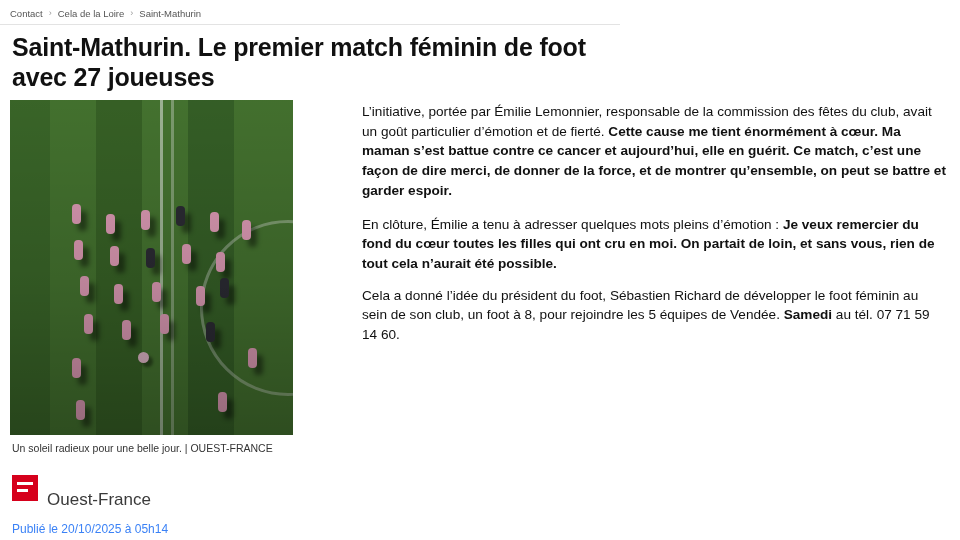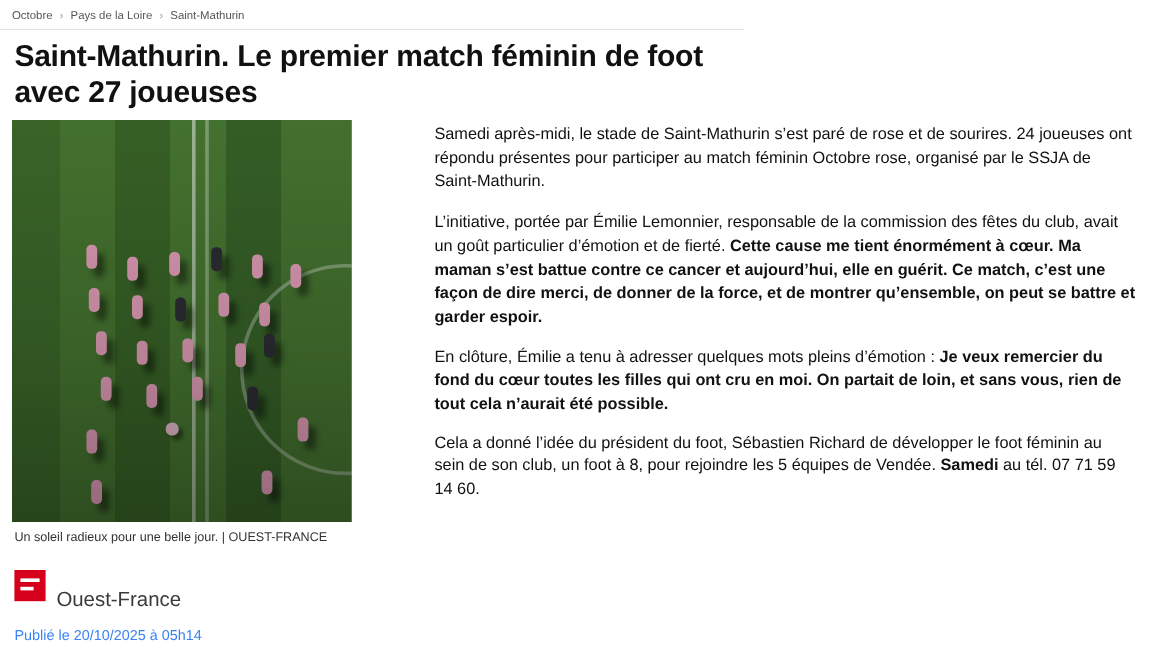--- a/index.html
+++ b/index.html
@@ -198,23 +198,23 @@
   .right-col b {
     font-weight: bold;
   }
 </style>
 </head>
 <body>
 
 <div class="page">
 
   <div class="breadcrumb">
-    <span class="crumb">Octobre</span>
+    <span class="crumb">Contact</span>
     <span class="sep">›</span>
-    <span class="crumb">Pays de la Loire</span>
+    <span class="crumb">Cela de la Loire</span>
     <span class="sep">›</span>
     <span class="crumb">Saint-Mathurin</span>
   </div>
 
   <h1 class="headline">Saint-Mathurin. Le premier match féminin de foot avec 27 joueuses</h1>
 
   <div class="columns">
 
     <div class="left-col">
 
@@ -261,23 +261,20 @@
 
       <div class="brand">
         <div class="brand-logo"></div>
         <div class="brand-name">Ouest-France</div>
       </div>
 
       <div class="published">Publié le 20/10/2025 à 05h14</div>
     </div>
 
     <div class="right-col">
-      <p>
-        <span>Samedi après-midi, le stade de Saint-Mathurin s’est paré de rose et de sourires. 24 joueuses ont répondu présentes pour participer au match féminin Octobre rose, organisé par le SSJA de Saint-Mathurin.</span>
-      </p>
       <p>
         <span>L’initiative, portée par Émilie Lemonnier, responsable de la commission des fêtes du club, avait un goût particulier d’émotion et de fierté. </span><b> Cette cause me tient énormément à cœur. Ma maman s’est battue contre ce cancer et aujourd’hui, elle en guérit. Ce match, c’est une façon de dire merci, de donner de la force, et de montrer qu’ensemble, on peut se battre et garder espoir.</b>
       </p>
       <p class="tight">
         <span>En clôture, Émilie a tenu à adresser quelques mots pleins d’émotion : </span><b> Je veux remercier du fond du cœur toutes les filles qui ont cru en moi. On partait de loin, et sans vous, rien de tout cela n’aurait été possible.</b>
       </p>
       <p>
         <span>Cela a donné l’idée du président du foot, Sébastien Richard de développer le foot féminin au sein de son club, un foot à 8, pour rejoindre les 5 équipes de Vendée. </span><b> Samedi</b><span> au tél. 07 71 59 14 60.</span>
       </p>
     </div>

